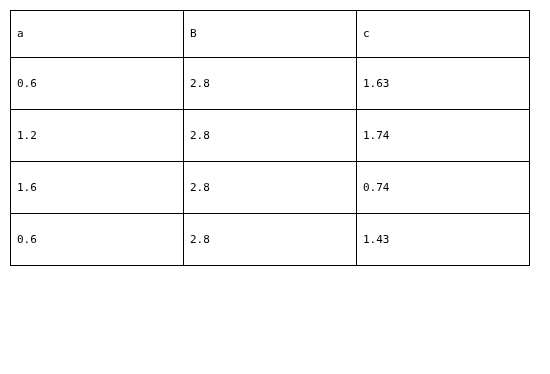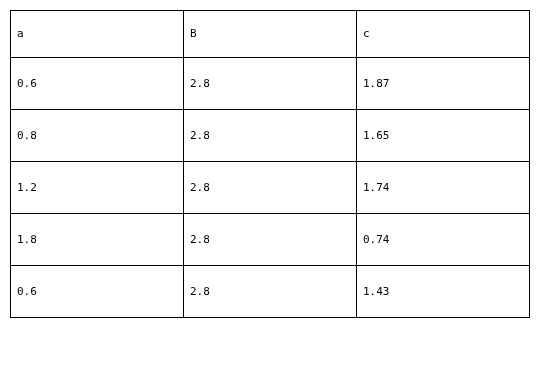--- a/index.html
+++ b/index.html
@@ -71,34 +71,29 @@
       <tr>
         <th>a</th>
         <th>B</th>
         <th>c</th>
       </tr>
     </thead>
     <tbody>
       <tr>
         <td>0.6</td>
         <td>2.8</td>
-        <td>1.87</td>
-      </tr>
-      <tr>
-        <td>0.8</td>
-        <td>2.8</td>
-        <td>1.65</td>
+        <td>1.63</td>
       </tr>
       <tr>
         <td>1.2</td>
         <td>2.8</td>
         <td>1.74</td>
       </tr>
       <tr>
-        <td>1.8</td>
+        <td>1.6</td>
         <td>2.8</td>
         <td>0.74</td>
       </tr>
       <tr>
         <td>0.6</td>
         <td>2.8</td>
         <td>1.43</td>
       </tr>
     </tbody>
   </table>

